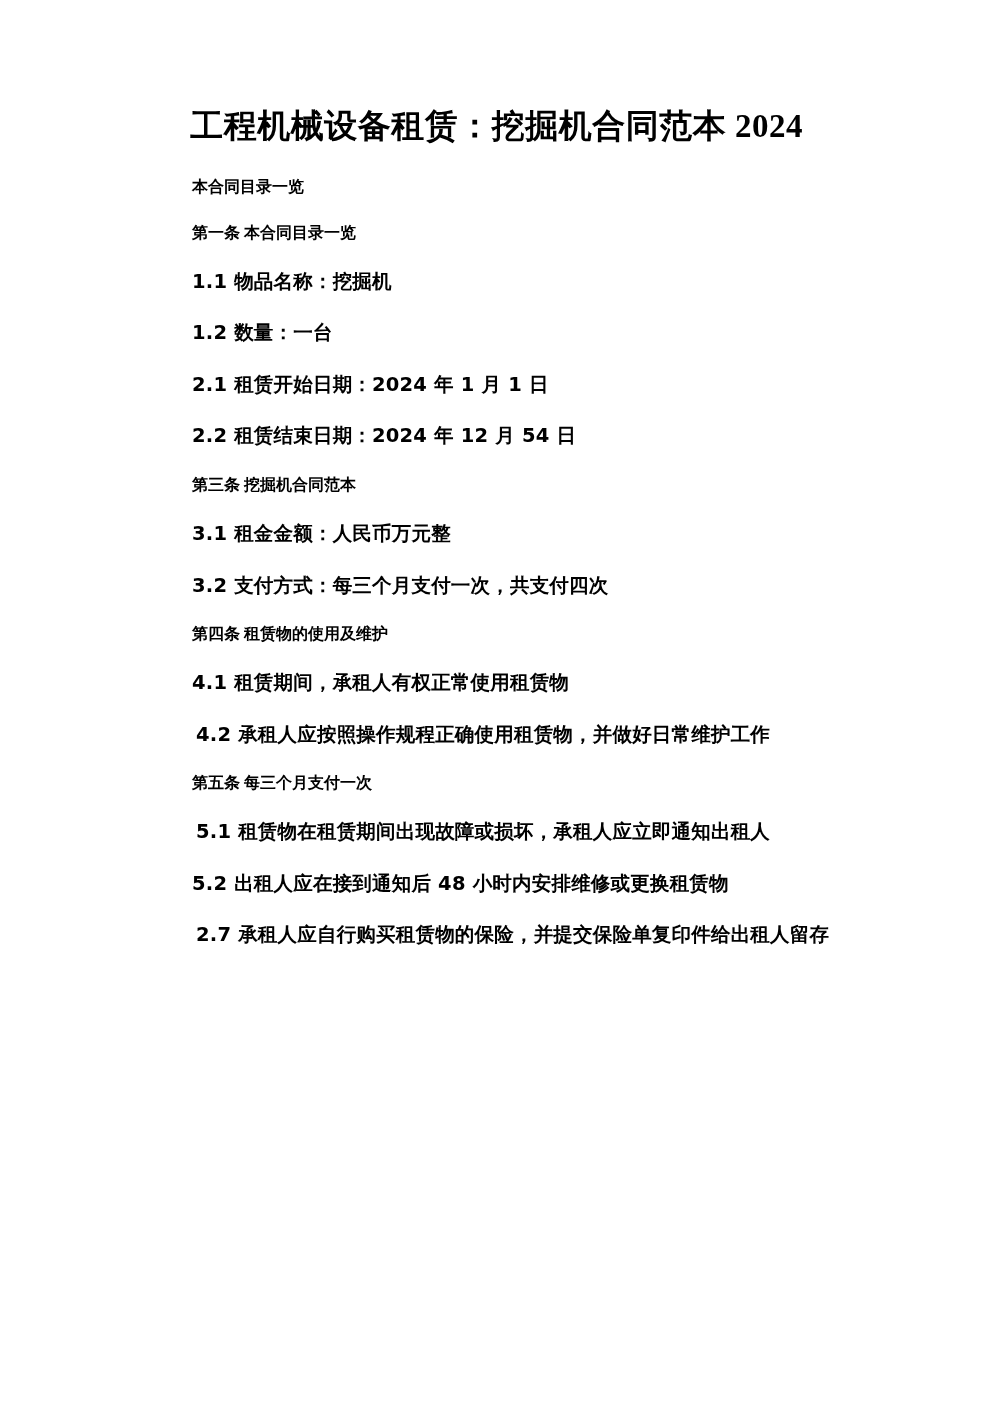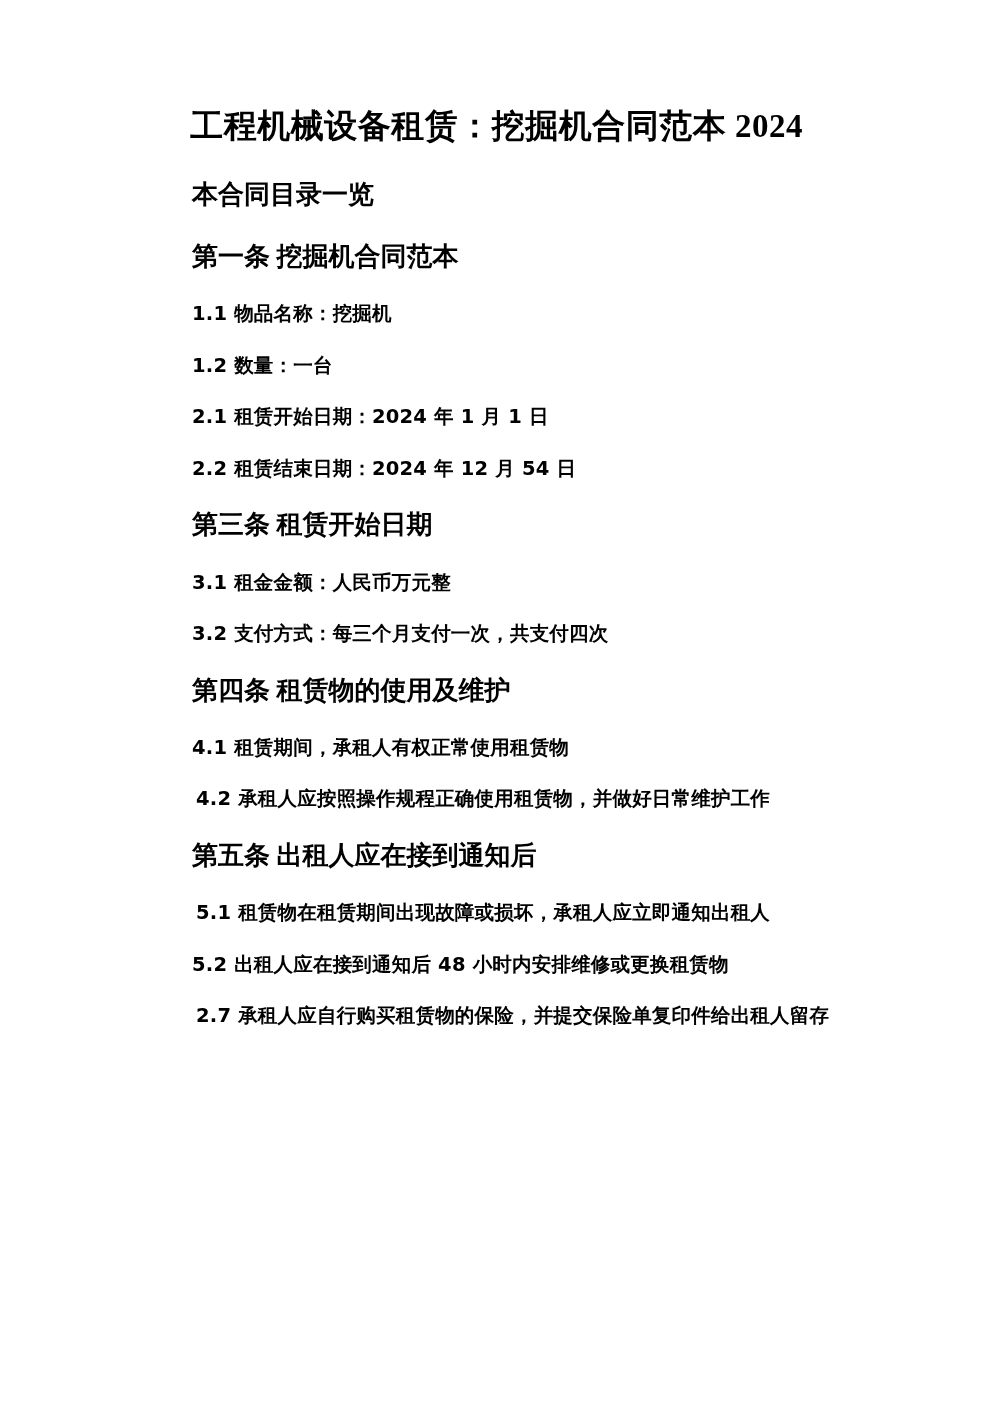--- a/index.html
+++ b/index.html
@@ -20,21 +20,21 @@
   .doc-title {
     font-family: "Liberation Serif", serif;
     font-size: 33px;
     font-weight: bold;
     text-align: center;
     letter-spacing: 0.5px;
     margin: 0 0 26px 0;
     line-height: 1.3;
   }
   .para {
-    font-size: 26px;
+    font-size: 16px;
     line-height: 1.62;
     margin: 0 0 20px 0;
     text-align: justify;
     text-justify: inter-ideograph;
   }
   .para.heading {
     font-weight: bold;
     font-family: "Liberation Serif", serif;
   }
   .para.body {
@@ -50,29 +50,29 @@
     text-indent: 48px;
   }
 </style>
 </head>
 <body>
 
 <div class="page">
   <h1 class="doc-title">工程机械设备租赁：挖掘机合同范本 2024</h1>
   <div class="body-content">
     <p class="para heading indent-1">本合同目录一览</p>
-    <p class="para heading indent-1">第一条  挖掘机合同范本</p>
+    <p class="para heading indent-1">第一条  本合同目录一览</p>
     <p class="para body indent-1">1.1 物品名称：挖掘机</p>
     <p class="para body indent-1">1.2 数量：一台</p>
     <p class="para body indent-1">2.1 租赁开始日期：2024 年 1 月 1 日</p>
     <p class="para body indent-1">2.2 租赁结束日期：2024 年 12 月 54 日</p>
-    <p class="para heading indent-1">第三条  租赁开始日期</p>
+    <p class="para heading indent-1">第三条  挖掘机合同范本</p>
     <p class="para body indent-1">3.1 租金金额：人民币万元整</p>
     <p class="para body indent-1">3.2 支付方式：每三个月支付一次，共支付四次</p>
     <p class="para heading indent-1">第四条  租赁物的使用及维护</p>
     <p class="para body indent-1">4.1 租赁期间，承租人有权正常使用租赁物</p>
     <p class="para body indent-2">4.2  承租人应按照操作规程正确使用租赁物，并做好日常维护工作</p>
-    <p class="para heading indent-1">第五条  出租人应在接到通知后</p>
+    <p class="para heading indent-1">第五条  每三个月支付一次</p>
     <p class="para body indent-2">5.1  租赁物在租赁期间出现故障或损坏，承租人应立即通知出租人</p>
     <p class="para body indent-1">5.2 出租人应在接到通知后 48 小时内安排维修或更换租赁物</p>
     <p class="para body indent-2">2.7  承租人应自行购买租赁物的保险，并提交保险单复印件给出租人留存</p>
   </div>
 </div>
 
 </body></html>

